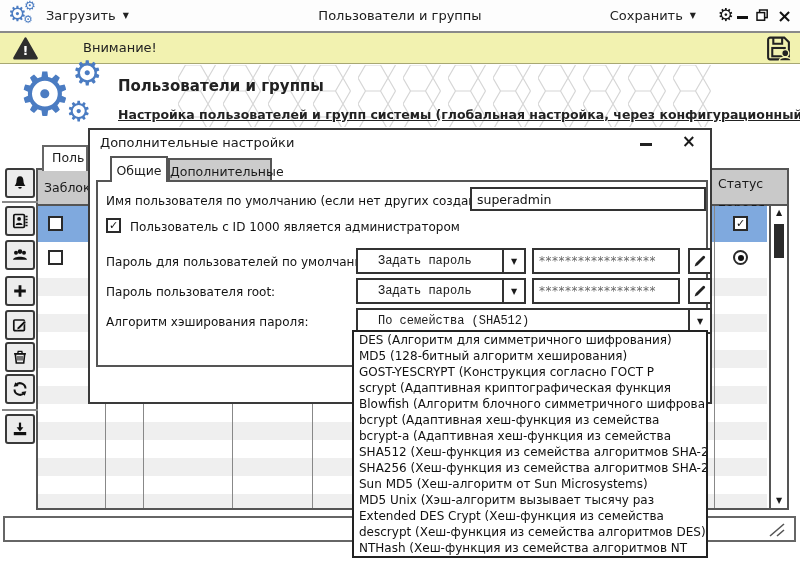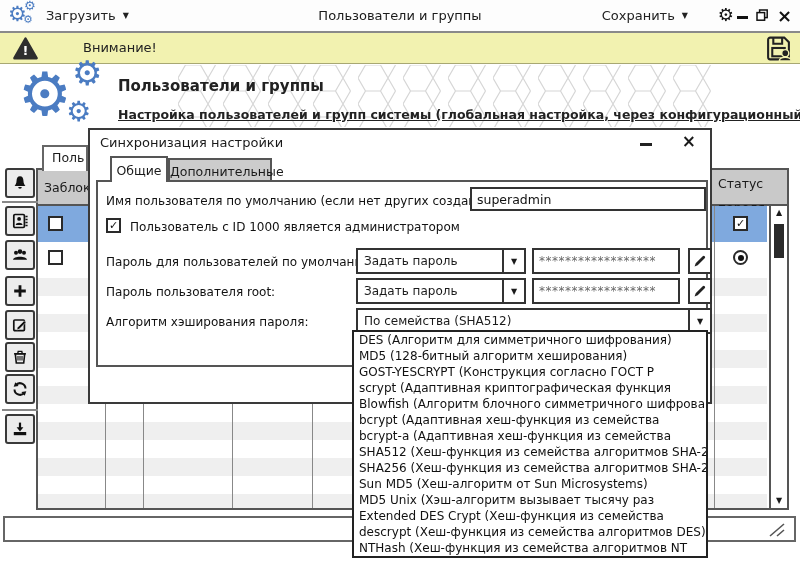--- a/index.html
+++ b/index.html
@@ -8,21 +8,21 @@
   
   .topbar{position:absolute;left:0;top:0;width:800px;height:33px;background:#fdfdfd;
           border-bottom:2px solid #8a8a8a;box-sizing:border-box;}
   .app-icon{position:absolute;left:8px;top:1px;width:34px;height:30px;color:#4b7cc2;}
   .app-icon .g1{position:absolute;left:0;top:3px;font-size:21px;line-height:21px;}
   .app-icon .g2{position:absolute;left:16px;top:-2px;font-size:13px;line-height:13px;}
   .app-icon .g3{position:absolute;left:15px;top:13px;font-size:11px;line-height:11px;}
   .tool-btn{position:absolute;top:0;height:31px;display:flex;align-items:center;gap:7px;
             font-size:13px;color:#222;cursor:pointer;}
   .tool-btn.load{left:46px;}
-  .tool-btn.save{right:112px;}
+  .tool-btn.save{right:104px;}
   .caret{font-size:8px;color:#222;line-height:8px;}
   .topbar-title{position:absolute;left:0;right:0;top:0;height:31px;display:flex;align-items:center;
                 justify-content:center;font-size:13px;pointer-events:none;}
   .gear-btn{position:absolute;right:66px;top:4px;font-size:18px;line-height:22px;color:#151515;cursor:pointer;}
   .win-btns{position:absolute;right:8px;top:0;height:31px;display:flex;align-items:center;gap:8px;}
   .minbtn{width:11px;height:3px;background:#111;cursor:pointer;margin-top:4px;}
   .maxbtn{cursor:pointer;display:flex;}
   .closebtn{font-size:18px;font-weight:bold;line-height:18px;color:#111;cursor:pointer;}
   
   .warnbar{position:absolute;left:0;top:33px;width:800px;height:31px;background:#f2f2b0;
@@ -91,21 +91,21 @@
          box-sizing:border-box;background:#fff;}
   .f-label{position:absolute;font-size:12px;white-space:nowrap;color:#111;}
   .ti{position:absolute;left:372px;top:5px;width:236px;height:24px;border:2px solid #333;
       box-sizing:border-box;font-family:"DejaVu Sans",sans-serif;font-size:12.5px;padding:0 5px;
       background:#fff;color:#111;}
   .pwd{border:2px solid #333;box-sizing:border-box;font-family:"DejaVu Sans",sans-serif;
        font-size:12px;color:#666;padding:0 5px;letter-spacing:0.5px;background:#fff;
        position:absolute;width:148px;height:26px;overflow:hidden;}
   .combo{position:absolute;height:26px;border:2px solid #333;background:#fff;box-sizing:border-box;
          font-size:12px;cursor:pointer;}
-  .combo-text{position:absolute;left:6px;top:4px;white-space:nowrap;}
+  .combo-text{position:absolute;left:20px;top:4px;white-space:nowrap;font-family:Liberation Mono, monospace;}
   .combo-arrow{position:absolute;right:0;top:0;bottom:0;width:20px;border-left:2px solid #333;
                display:flex;align-items:center;justify-content:center;font-size:8px;}
   .pencil-btn{position:absolute;width:24px;height:26px;border:2px solid #333;background:#fff;
               box-sizing:border-box;display:flex;align-items:center;justify-content:center;cursor:pointer;}
   .dlg-cb{position:absolute;left:8px;top:36px;}
   
   .dropdown{position:absolute;left:352px;top:330px;width:356px;background:#fff;border:2px solid #222;
             box-sizing:border-box;z-index:30;}
   .dd-item{height:16px;line-height:16px;font-size:12px;padding:0 5px;white-space:nowrap;
            overflow:hidden;cursor:pointer;color:#111;}
@@ -272,21 +272,21 @@
     </div>
   </div>
 
   <div class="statusbar">
     <svg class="grip" width="18" height="15" viewBox="0 0 18 15">
       <path d="M2 14 L16 2 M9 14 L16 8" stroke="#555" stroke-width="1.6" fill="none"></path>
     </svg>
   </div>
 
   <div class="modal">
-    <div class="modal-title">Синхронизация настройки</div>
+    <div class="modal-title">Дополнительные настройки</div>
     <div class="modal-min"></div>
     <div class="modal-close">×</div>
     <div class="mtab active">Общие</div>
     <div class="mtab inactive">Дополнительные</div>
 
     <div class="panel">
 
       <div class="f-label" style="left:8px;top:12px;">Имя пользователя по умолчанию (если нет других созданных):</div>
       <input class="ti" type="text" value="superadmin" style="">
 

